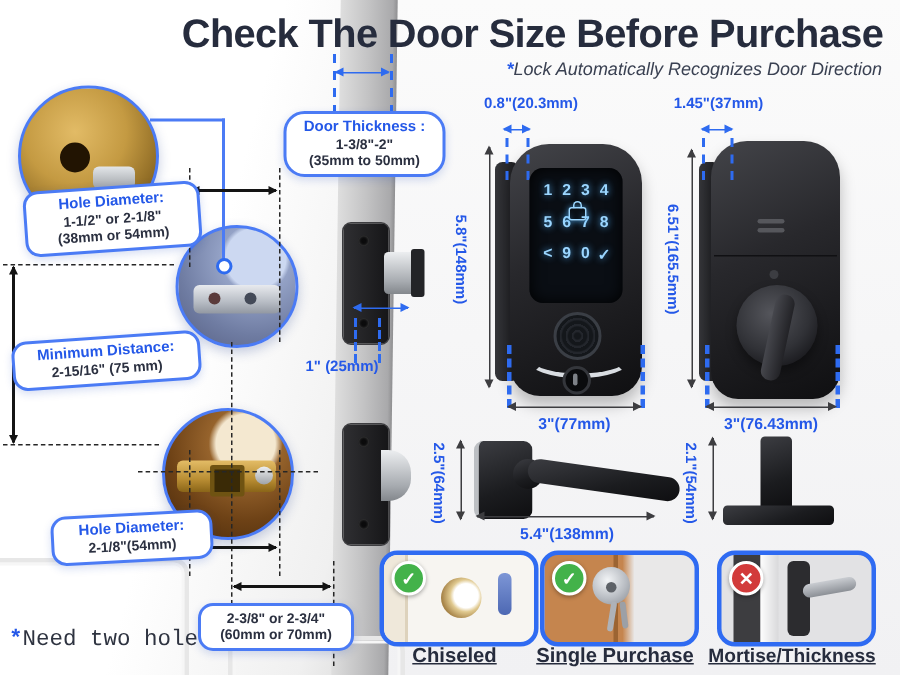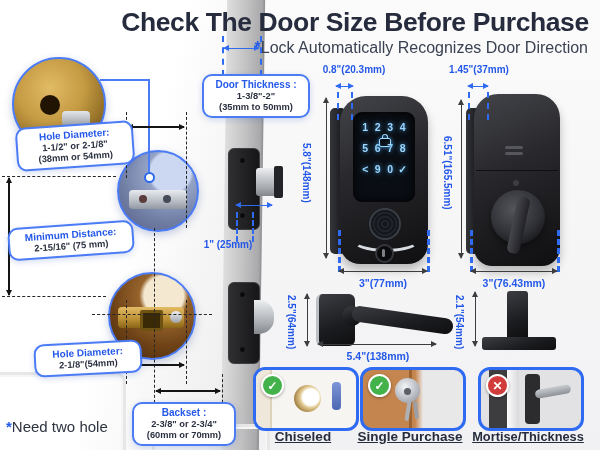--- a/index.html
+++ b/index.html
@@ -92,22 +92,22 @@
 
   
   .panel{border:3px solid #2f6bf2;border-radius:12px;overflow:hidden;z-index:3;background:#f7f5f1;}
   .badge{width:19px;height:19px;border-radius:50%;color:#fff;font-size:12px;font-weight:700;
     display:flex;align-items:center;justify-content:center;border:2px solid #fff;
     box-shadow:0 1px 3px rgba(0,0,0,.35);z-index:5;}
   .ok{background:#43b24a;} .no{background:#d23b3b;}
   .plabel{font-size:13.5px;font-weight:700;color:#262c3d;text-align:center;z-index:3;text-decoration:underline;}
 
   .title{font-size:26.5px;font-weight:700;color:#262c3d;letter-spacing:-.4px;text-align:center;z-index:6;}
-  .note{font-size:16px;font-weight:500;color:#3a4152;text-align:right;z-index:6;}
-  .needtxt{font-size:15px;font-weight:500;color:#2e3340;z-index:6;}
+  .note{font-size:12px;font-weight:500;color:#3a4152;text-align:right;z-index:6;font-style:italic;}
+  .needtxt{font-size:15px;font-weight:500;color:#2e3340;z-index:6;font-family:Liberation Mono, monospace;}
 </style>
 </head>
 <body>
 
 <div class="stage">
 
   <div class="abs door-face"></div>
   <div class="abs door-strip"></div>
   <div class="abs molding" style="left:-30px;top:372px;width:150px;height:120px;"></div>
   <div class="abs molding" style="left:152px;top:424px;width:112px;height:60px;"></div>
@@ -173,35 +173,34 @@
   <div class="abs plate" style="left:228px;top:282px;width:30px;height:80px;"></div>
   <div class="abs screw" style="left:239px;top:291px;"></div>
   <div class="abs screw" style="left:239px;top:346px;"></div>
   <div class="abs boltS" style="left:254px;top:300px;width:20px;height:34px;border-radius:0 15px 15px 0;"></div>
 
   <div class="abs callout" style="left:16px;top:124px;width:104px;transform:rotate(-4deg);">
     <div class="ct">Hole Diameter:</div>
     <div class="cl">1-1/2" or 2-1/8"</div>
     <div class="cl">(38mm or 54mm)</div>
   </div>
-  <div class="abs callout" style="left:202px;top:74px;width:94px;">
+  <div class="abs callout" style="left:189px;top:74px;width:94px;border-radius:14px;">
     <div class="ct">Door Thickness :</div>
     <div class="cl">1-3/8"-2"</div>
     <div class="cl">(35mm to 50mm)</div>
   </div>
   <div class="abs callout" style="left:8px;top:224px;width:112px;transform:rotate(-4deg);">
     <div class="ct">Minimum Distance:</div>
     <div class="cl">2-15/16" (75 mm)</div>
   </div>
   <div class="abs callout" style="left:34px;top:342px;width:94px;transform:rotate(-3deg);">
     <div class="ct">Hole Diameter:</div>
     <div class="cl">2-1/8"(54mm)</div>
   </div>
   <div class="abs callout" style="left:132px;top:402px;width:90px;">
-    <div class="ct">Backset :</div>
     <div class="cl">2-3/8" or 2-3/4"</div>
     <div class="cl">(60mm or 70mm)</div>
   </div>
   <div class="abs needtxt" style="left:6px;top:418px;">
     <span class="bluetxt">*</span><span>Need two hole</span>
   </div>
 
   <div class="abs dimlabel" style="left:318px;top:64px;width:72px;">0.8"(20.3mm)</div>
   <div class="abs dim h blue" style="left:336px;top:86px;width:17px;"></div>
   <div class="abs bdot-v" style="left:337px;top:92px;height:28px;"></div>

